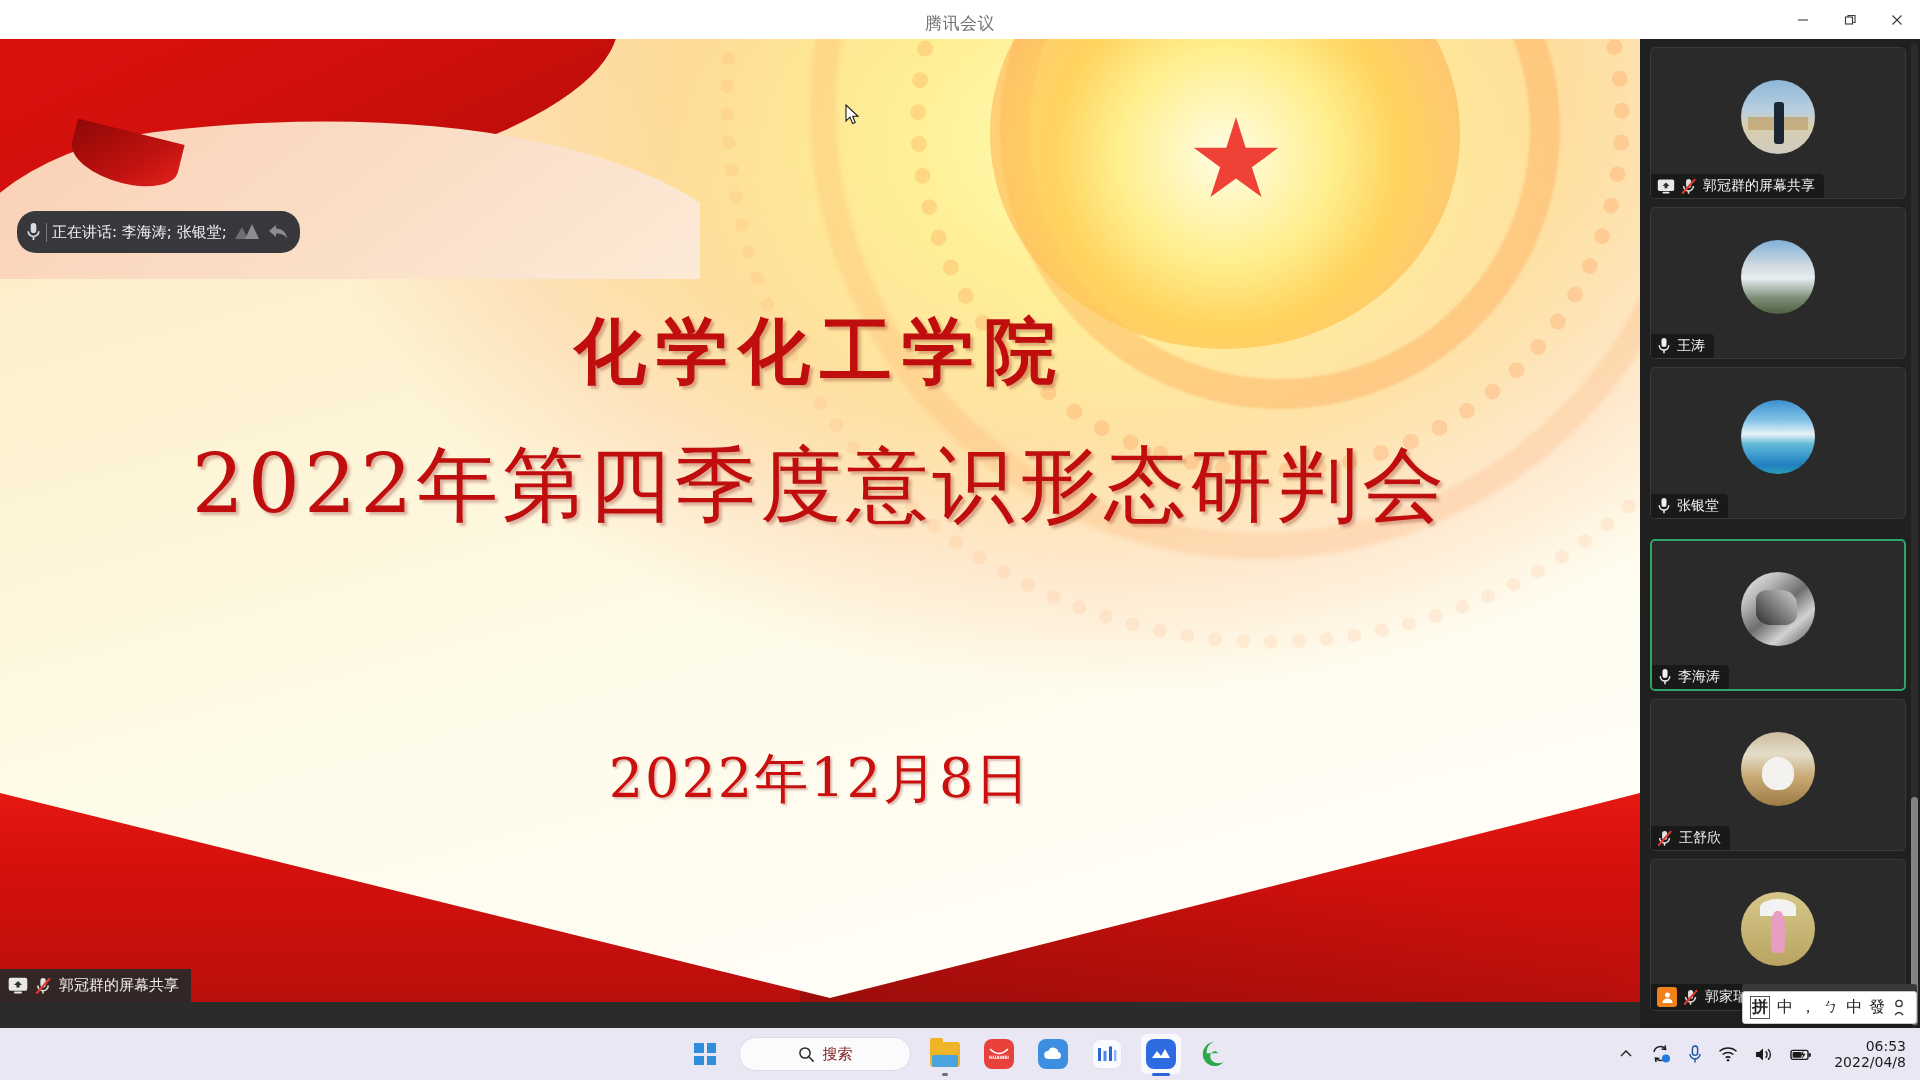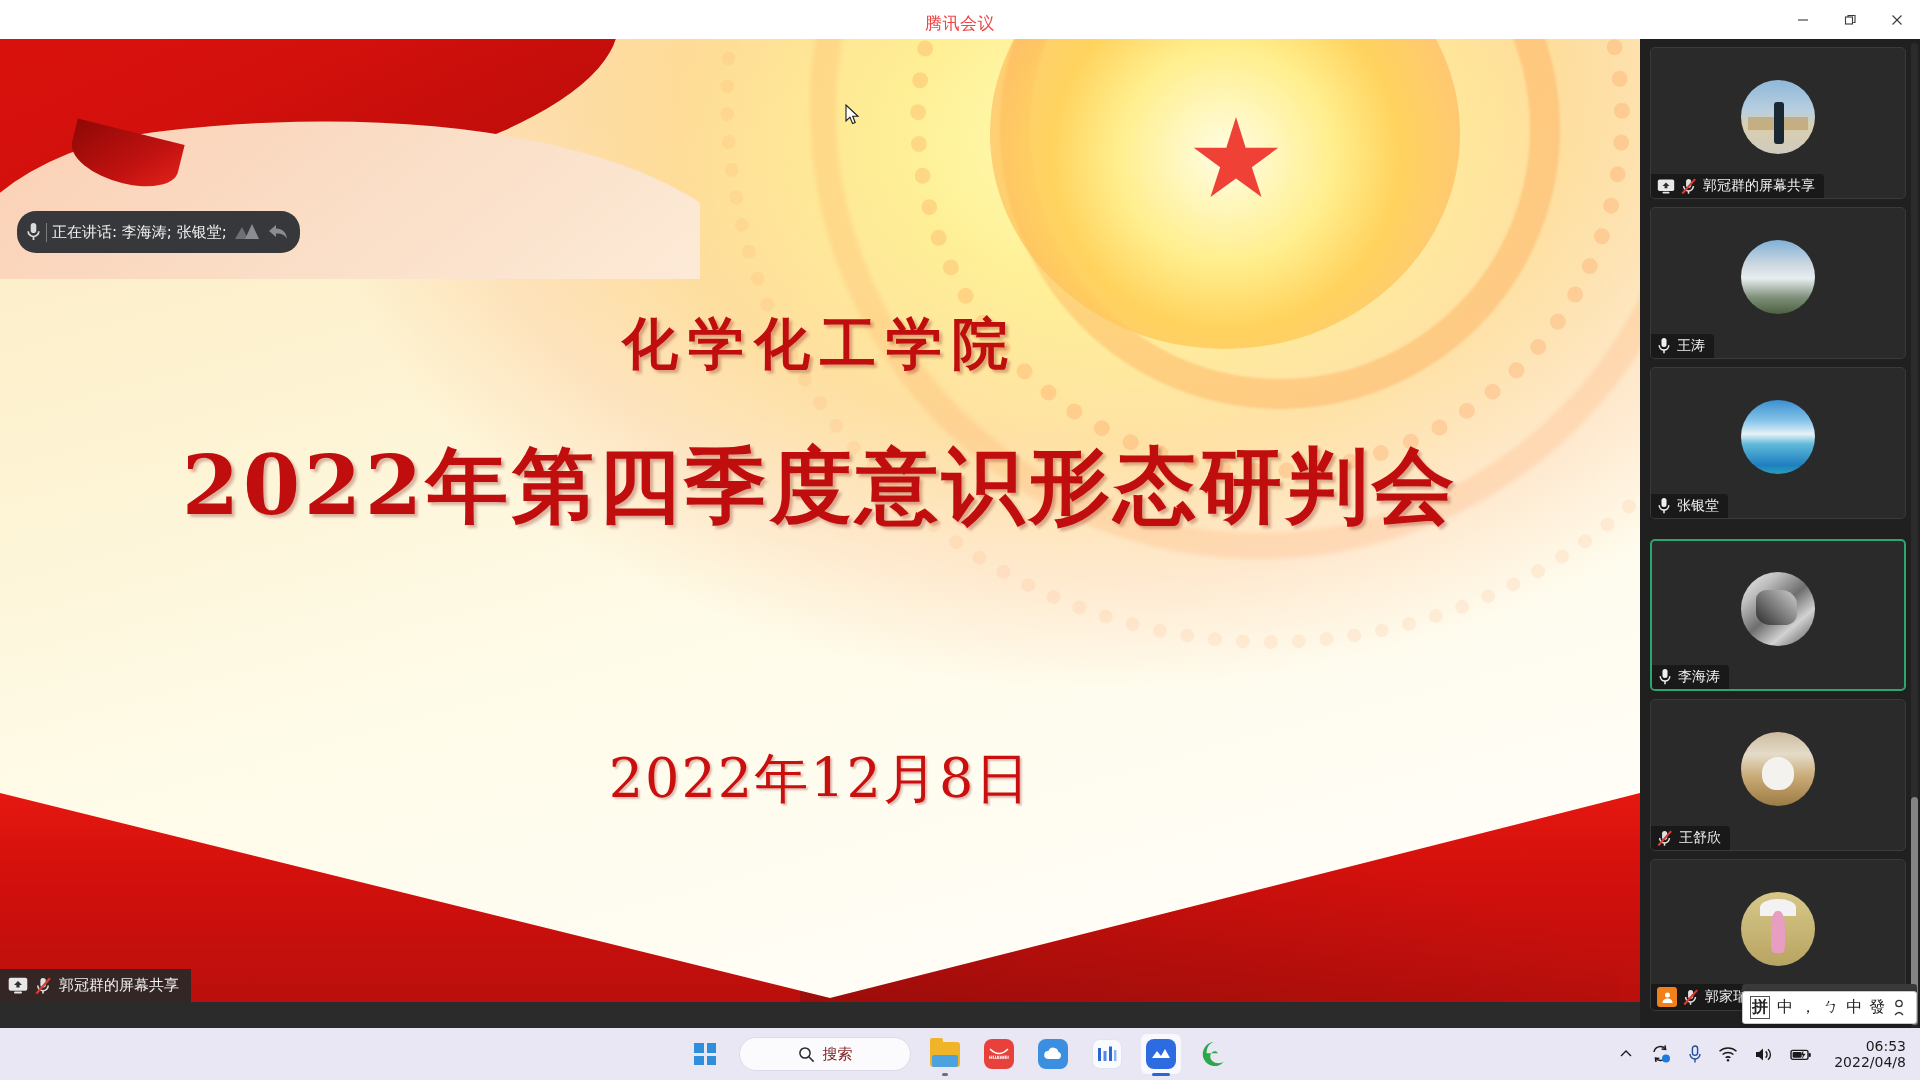--- a/index.html
+++ b/index.html
@@ -2,21 +2,21 @@
 <html><head>
 <meta charset="utf-8">
 <style>
   * { margin:0; padding:0; box-sizing:border-box; }
   html,body { width:1920px; height:1080px; overflow:hidden; background:#1a1a1a;
     font-family:"DejaVu Sans","Liberation Sans",sans-serif; }
 
   
   .titlebar{ position:absolute; top:0; left:0; width:1920px; height:39px;
     background:#ffffff; display:flex; align-items:center; justify-content:center; }
-  .titlebar-title{ font-size:17px; color:#ef4444; letter-spacing:.5px;margin-top:8px; }
+  .titlebar-title{ font-size:17px; color:#737373; letter-spacing:.5px;margin-top:8px; }
   .win-controls{ position:absolute; right:0; top:0; height:39px; display:flex; }
   .win-btn{ width:47px; height:39px; display:flex; align-items:center; justify-content:center;
     color:#3a3a3a; }
   .win-btn svg{ display:block; }
 
   
   .app{ position:absolute; top:39px; left:0; width:1920px; height:1001px; background:#2b2b2b; }
 
   
   .stage{ position:absolute; left:0; top:0; width:1640px; height:963px; overflow:hidden;
@@ -58,25 +58,25 @@
   
   .chevron{ position:absolute; left:-20px; bottom:-6px; width:1700px; height:250px;
     background:linear-gradient(180deg,#ee1b13 0%,#d4100c 45%,#b80f0c 100%);
     clip-path:polygon(0% 12%,0% 100%,100% 100%,100% 10%,50% 96%); }
   .chevron-shade{ position:absolute; left:820px; bottom:0; width:820px; height:250px;
     background:linear-gradient(200deg,rgba(0,0,0,0) 35%,rgba(0,0,0,.16) 100%);
     clip-path:polygon(0% 92%,0% 100%,100% 100%,100% 6%); }
 
   
   .slide-text{ position:absolute; left:0; right:0; top:0; text-align:center; }
-  .line1{ position:absolute; left:0; right:0; top:276px; font-size:56px; line-height:1;
+  .line1{ position:absolute; left:0; right:0; top:276px; font-size:72px; line-height:1;
     color:#c00d0d; font-weight:bold; font-family:"DejaVu Serif","Liberation Serif",serif;
     letter-spacing:10px; text-shadow:3px 3px 3px rgba(120,0,0,.28);text-align:center; }
   .line2{ position:absolute; left:0; right:0; top:405px; font-size:82px; line-height:1;
-    color:#c00d0d; font-weight:bold; font-family:"DejaVu Serif","Liberation Serif",serif;
+    color:#c00d0d; font-weight:normal; font-family:"DejaVu Serif","Liberation Serif",serif;
     letter-spacing:4px; text-shadow:3px 3px 3px rgba(120,0,0,.28); }
   .line3{ position:absolute; left:0; right:0; top:713px; font-size:54px; line-height:1;
     color:#c9100e; font-weight:normal; font-family:"DejaVu Serif","Liberation Serif",serif;
     letter-spacing:2px; text-shadow:2px 2px 2px rgba(120,0,0,.25); }
 
   
   .cursor{ position:absolute; left:845px; top:65px; width:16px; height:22px; z-index:40; }
 
   
   .speaking{ position:absolute; left:17px; top:172px; height:42px; z-index:30;

